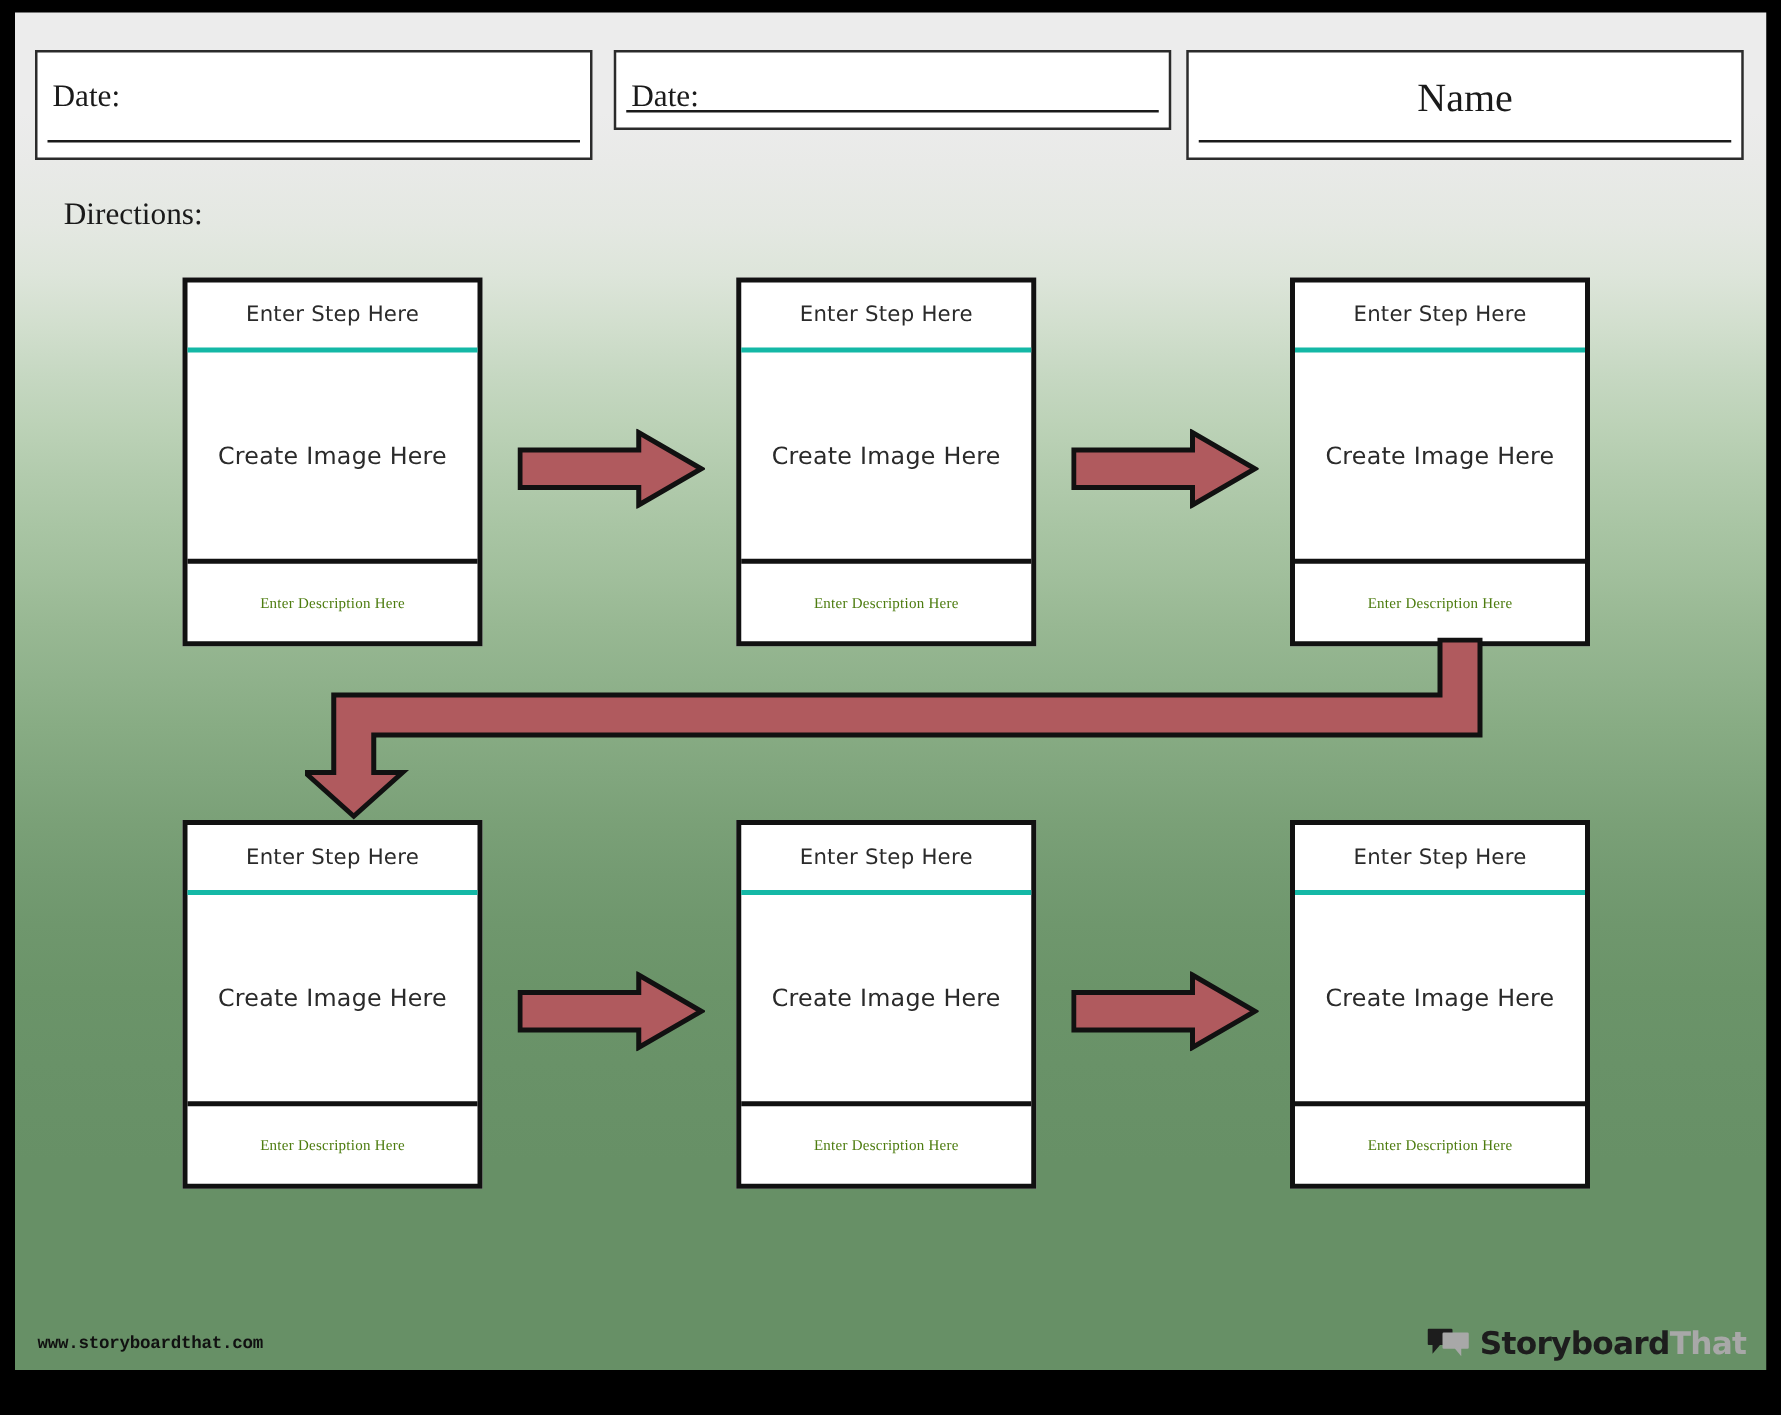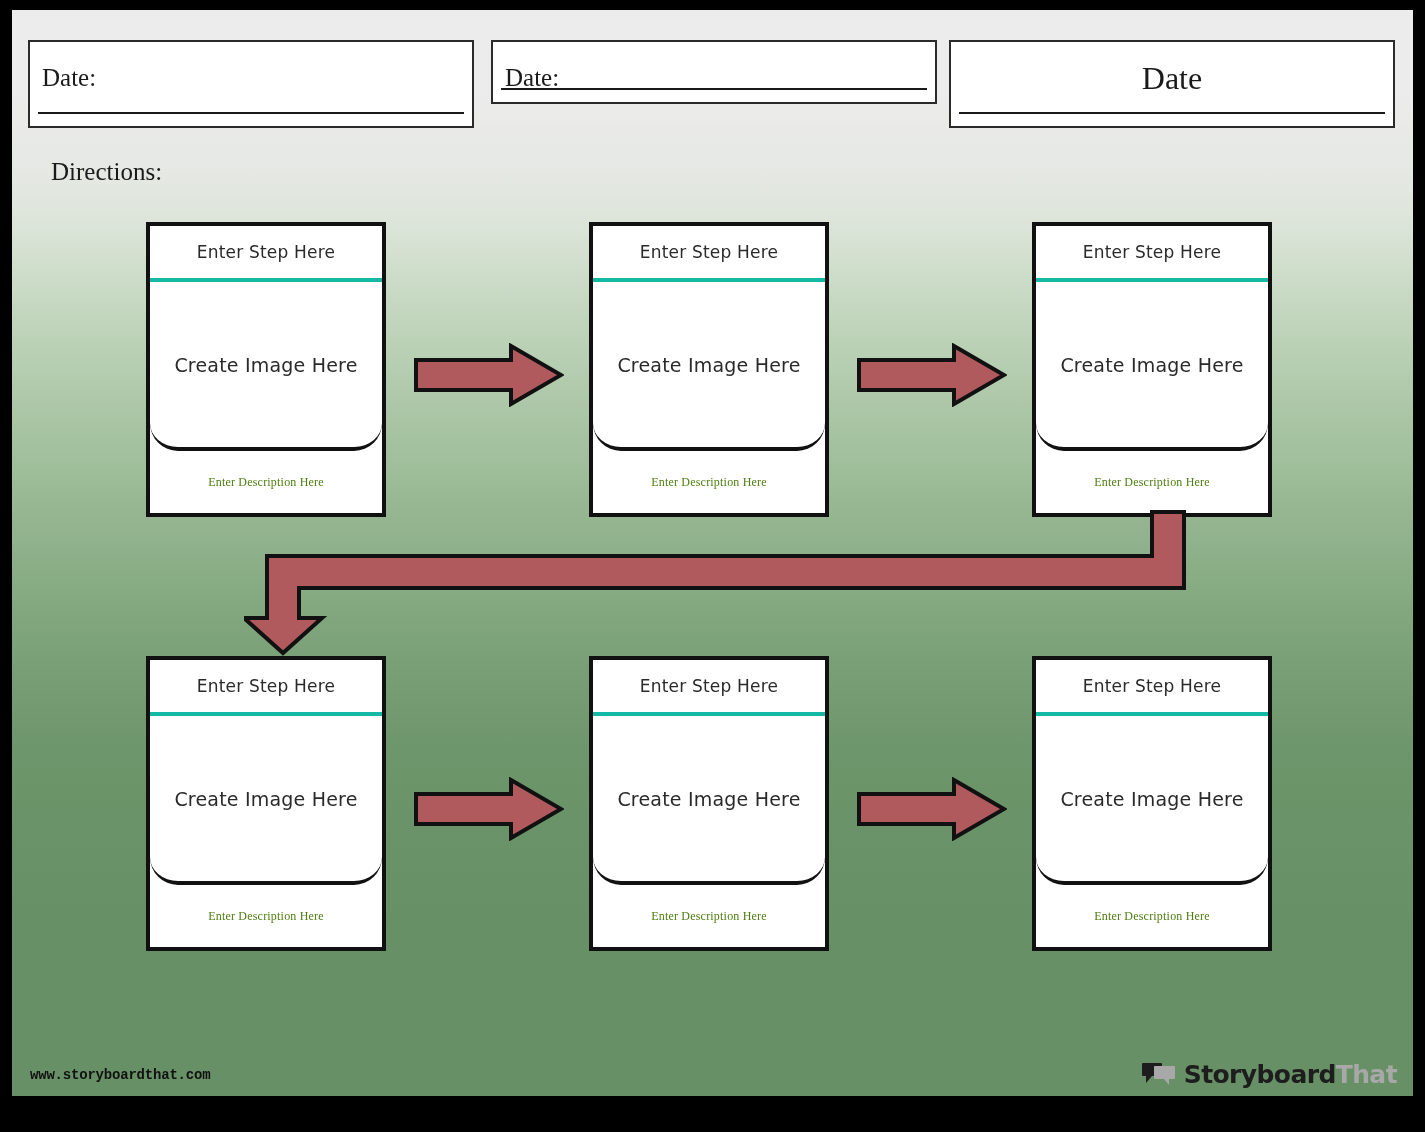--- a/index.html
+++ b/index.html
@@ -133,21 +133,20 @@
   .card-image {
     flex: 1 1 auto;
     border-bottom: 4px solid #111111;
     display: flex;
     align-items: center;
     justify-content: center;
     font-family: "DejaVu Sans", sans-serif;
     font-size: 19px;
     color: #2a2a2a;
     letter-spacing: 0.2px;
-    border-radius: 28px;
   }
   .card-desc {
     height: 62px;
     flex: 0 0 62px;
     display: flex;
     align-items: center;
     justify-content: center;
     font-family: Liberation Serif, serif;
     font-size: 12px;
     color: #4d7c0f;
@@ -223,21 +222,21 @@
       <span class="field-label">Date:</span>
       <span class="field-rule"></span>
     </div>
 
     <div class="field-box" id="box-date">
       <span class="field-label">Date:</span>
       <span class="field-rule"></span>
     </div>
 
     <div class="field-box" id="box-title">
-      <span class="title-label">Date</span>
+      <span class="title-label">Name</span>
       <span class="field-rule"></span>
     </div>
 
     <div id="directions">Directions:</div>
 
     <div class="card" id="card-1">
       <div class="card-step">Enter Step Here</div>
       <div class="card-image">Create Image Here</div>
       <div class="card-desc">Enter Description Here</div>
     </div>

